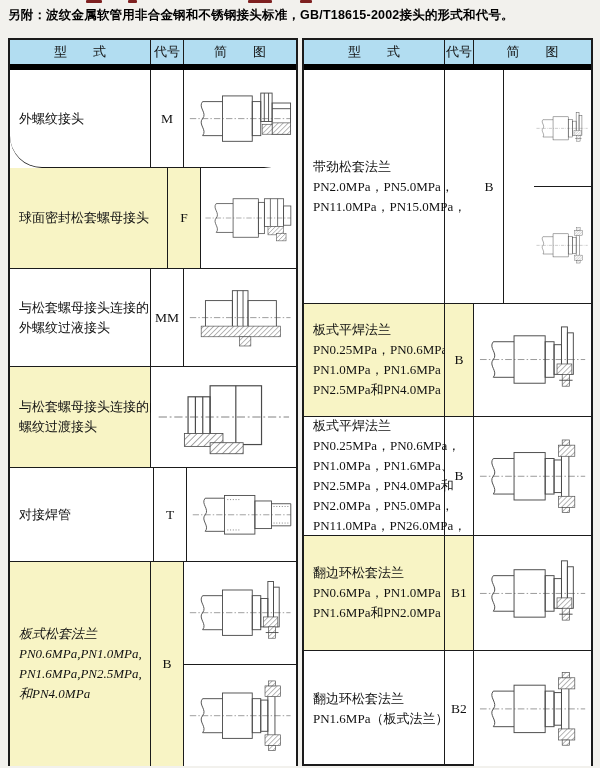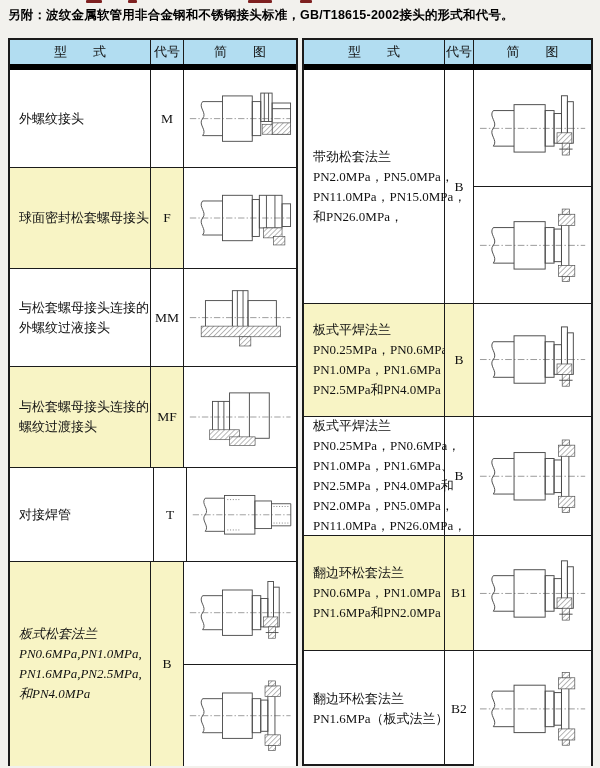--- a/index.html
+++ b/index.html
@@ -60,21 +60,21 @@
 <span class="frag" style="left:300px;width:12px"></span>
 
 <div class="title">另附：波纹金属软管用非合金钢和不锈钢接头标准，GB/T18615-2002接头的形式和代号。</div>
 
 <div class="tbl" id="tblL">
     <div class="thead">
       <div class="hc hc-type" style="width: 141px;">型　　式</div>
       <div class="hc hc-code" style="width: 33px;">代号</div>
       <div class="hc hc-diag">简　　图</div>
     </div>
-    <div class="trow" style="height: 98px;">
+    <div class="trow" style="height: 98px; border-radius: 32px;">
       <div class="c ct" style="width: 141px;">
         <div>外螺纹接头</div>
       </div>
       <div class="c cc" style="width: 33px;">M</div>
       <div class="c cd">
         <div class="dsub">
           <svg viewBox="0 0 150 100" preserveAspectRatio="xMidYMid meet">
             <line class="cl" x1="4" y1="50" x2="146" y2="50"></line>
             <path class="ln" d="M22,26 C15,34 29,42 22,50 C15,58 29,66 22,74"></path>
             <line class="ln" x1="22" y1="26" x2="50" y2="26"></line>
@@ -86,21 +86,21 @@
             <line class="ln" x1="115" y1="14" x2="115" y2="54"></line>
             <rect class="ln" x="120" y="28" width="26" height="44"></rect>
             <line class="ln" x1="120" y1="36" x2="146" y2="36"></line>
             <rect class="ht" x="120" y="56" width="26" height="16"></rect>
             <rect class="ht" x="106" y="58" width="14" height="14"></rect>
           </svg>
         </div>
       </div>
     </div>
     <div class="trow hl" style="height: 101px;">
-      <div class="c ct" style="width: 141px;">
+      <div class="c ct" style="width: 158px;">
         <div>球面密封松套螺母接头</div>
       </div>
       <div class="c cc" style="width: 33px;">F</div>
       <div class="c cd">
         <div class="dsub">
           <svg viewBox="0 0 150 100" preserveAspectRatio="xMidYMid meet">
             <line class="cl" x1="4" y1="50" x2="146" y2="50"></line>
             <path class="ln" d="M22,26 C15,34 29,42 22,50 C15,58 29,66 22,74"></path>
             <line class="ln" x1="22" y1="26" x2="50" y2="26"></line>
             <line class="ln" x1="22" y1="74" x2="50" y2="74"></line>
@@ -135,21 +135,20 @@
             <rect class="ht" x="74" y="77" width="16" height="13"></rect>
           </svg>
         </div>
       </div>
     </div>
     <div class="trow hl" style="height: 101px;">
       <div class="c ct" style="width: 141px;">
         <div>与松套螺母接头连接的内</div>
         <div>螺纹过渡接头</div>
       </div>
-      <div class="c cc" style="width: 33px;">MF</div>
       <div class="c cd">
         <div class="dsub">
           <svg viewBox="0 0 150 100" preserveAspectRatio="xMidYMid meet">
             <line class="cl" x1="4" y1="50" x2="146" y2="50"></line>
             <rect class="ln" x="36" y="28" width="24" height="44"></rect>
             <line class="ln" x1="44" y1="28" x2="44" y2="72"></line>
             <line class="ln" x1="52" y1="28" x2="52" y2="72"></line>
             <rect class="ln" x="60" y="16" width="56" height="64"></rect>
             <line class="ln" x1="88" y1="16" x2="88" y2="80"></line>
             <rect class="ht" x="32" y="68" width="42" height="14"></rect>
@@ -226,26 +225,25 @@
         </div>
       </div>
     </div>
   </div>
 <div class="tbl" id="tblR">
     <div class="thead">
       <div class="hc hc-type" style="width: 141px;">型　　式</div>
       <div class="hc hc-code" style="width: 29px;">代号</div>
       <div class="hc hc-diag">简　　图</div>
     </div>
-    <div class="trow" style="height: 234px;">
+    <div class="trow" style="height: 234px; gap: 30px;">
       <div class="c ct" style="width: 141px;">
         <div>带劲松套法兰</div>
         <div>PN2.0MPa，PN5.0MPa，</div>
         <div>PN11.0MPa，PN15.0MPa，</div>
-        <div>和PN26.0MPa，</div>
       </div>
       <div class="c cc" style="width: 29px;">B</div>
       <div class="c cd">
         <div class="dsub">
           <svg viewBox="0 0 150 100" preserveAspectRatio="xMidYMid meet">
             <line class="cl" x1="4" y1="50" x2="146" y2="50"></line>
             <path class="ln" d="M22,26 C15,34 29,42 22,50 C15,58 29,66 22,74"></path>
             <line class="ln" x1="22" y1="26" x2="50" y2="26"></line>
             <line class="ln" x1="22" y1="74" x2="50" y2="74"></line>
             <rect class="ln" x="50" y="18" width="42" height="64"></rect>

